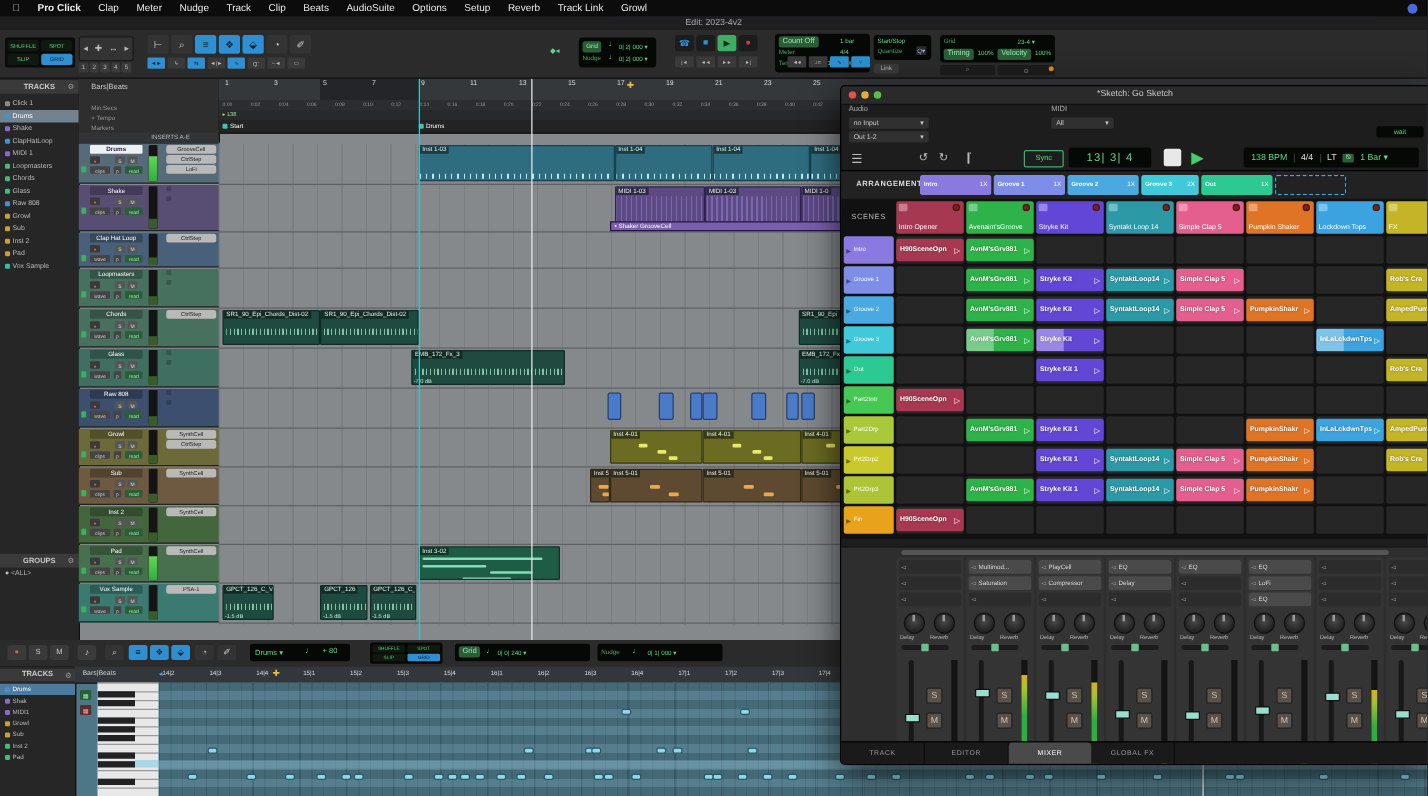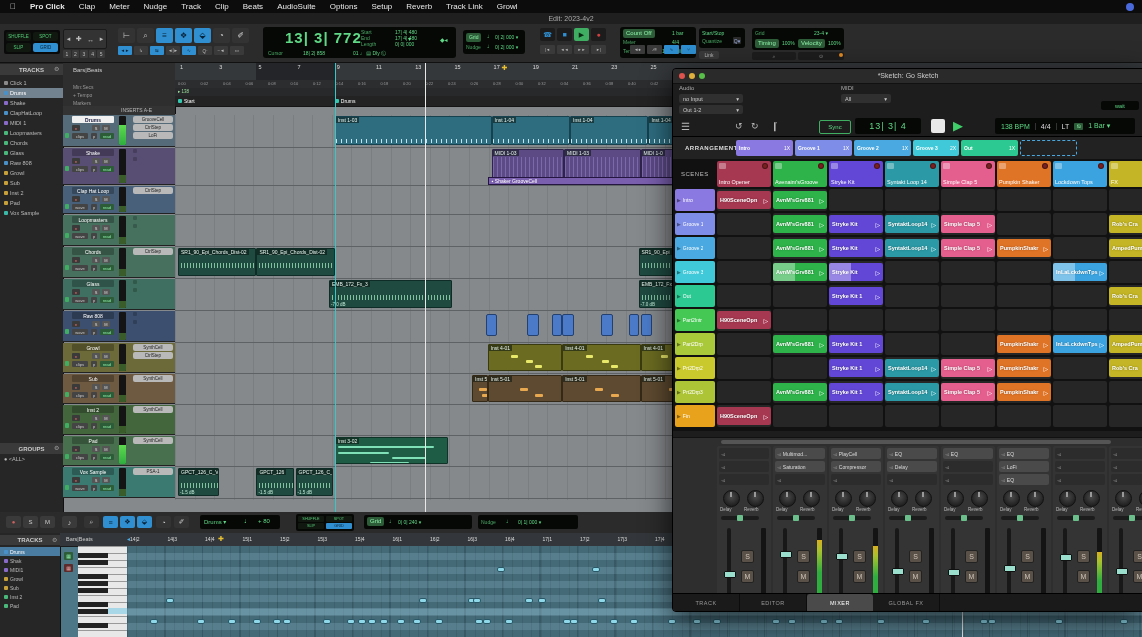--- a/index.html
+++ b/index.html
@@ -77,33 +77,20 @@
       <div style="position: absolute; left: 118px; top: 22px; width: 133px; height: 10px; display: flex; gap: 2px;">
         <div style="position: static; width: 14px; height: 9px; border-radius: 1px; font-size: 4.5px; display: flex; align-items: center; justify-content: center; background: rgb(47, 143, 208); color: rgb(7, 34, 56);">◄►</div>
         <div style="position: static; width: 14px; height: 9px; border-radius: 1px; font-size: 4.5px; display: flex; align-items: center; justify-content: center; background: rgb(58, 58, 58); color: rgb(187, 187, 187);">↳</div>
         <div style="position: static; width: 14px; height: 9px; border-radius: 1px; font-size: 4.5px; display: flex; align-items: center; justify-content: center; background: rgb(47, 143, 208); color: rgb(7, 34, 56);">⇆</div>
         <div style="position: static; width: 14px; height: 9px; border-radius: 1px; font-size: 4.5px; display: flex; align-items: center; justify-content: center; background: rgb(58, 58, 58); color: rgb(187, 187, 187);">◄|►</div>
         <div style="position: static; width: 14px; height: 9px; border-radius: 1px; font-size: 4.5px; display: flex; align-items: center; justify-content: center; background: rgb(47, 143, 208); color: rgb(7, 34, 56);">∿</div>
         <div style="position: static; width: 14px; height: 9px; border-radius: 1px; font-size: 4.5px; display: flex; align-items: center; justify-content: center; background: rgb(58, 58, 58); color: rgb(187, 187, 187);">Q⁻</div>
         <div style="position: static; width: 14px; height: 9px; border-radius: 1px; font-size: 4.5px; display: flex; align-items: center; justify-content: center; background: rgb(58, 58, 58); color: rgb(187, 187, 187);">−◄</div>
         <div style="position: static; width: 14px; height: 9px; border-radius: 1px; font-size: 4.5px; display: flex; align-items: center; justify-content: center; background: rgb(58, 58, 58); color: rgb(187, 187, 187);">▭</div>
       </div>
-      <div style="position: absolute; left: 263px; top: 3px; width: 193px; height: 31px; background: rgb(6, 8, 6); border-radius: 3px;">
-        <div style="position: absolute; left: 22px; top: 2px; width: 120px; font-size: 15px; font-weight: bold; color: rgb(95, 217, 133); letter-spacing: 1px;">13| 3| 772</div>
-        <div style="position: absolute; left: 145px; top: 8px; font-size: 6px; color: rgb(95, 217, 133);">▾</div>
-        <div style="position: absolute; left: 98px; top: 2px; font-size: 5px; color: rgb(74, 168, 100);">Start</div>
-        <div style="position: absolute; left: 132px; top: 2px; font-size: 5px; color: rgb(95, 217, 133);">17| 4| 480</div>
-        <div style="position: absolute; left: 98px; top: 8px; font-size: 5px; color: rgb(74, 168, 100);">End</div>
-        <div style="position: absolute; left: 132px; top: 8px; font-size: 5px; color: rgb(95, 217, 133);">17| 4| 480</div>
-        <div style="position: absolute; left: 98px; top: 14px; font-size: 5px; color: rgb(74, 168, 100);">Length</div>
-        <div style="position: absolute; left: 132px; top: 14px; font-size: 5px; color: rgb(95, 217, 133);">0| 0| 000</div>
-        <div style="position: absolute; left: 5px; top: 23px; font-size: 5px; color: rgb(74, 168, 100);">Cursor</div>
-        <div style="position: absolute; left: 40px; top: 23px; font-size: 5px; color: rgb(95, 217, 133);">18| 2| 858</div>
-        <div style="position: absolute; left: 90px; top: 23px; width: 95px; height: 6px; font-size: 5px; color: rgb(95, 217, 133);">01  ♩  ▤ Dly Ⓛ</div>
-      </div>
       <div style="position: absolute; left: 440px; top: 12px; font-size: 6px; color: rgb(95, 217, 133);">◆◂</div>
       <div style="position: absolute; left: 463px; top: 6px; width: 62px; height: 24px; background: rgb(6, 8, 6); border-radius: 3px;">
         <div style="position: absolute; left: 3px; top: 3px;"></div>
         <div class="chipg" style="position: absolute; left: 3px; top: 3px; font-size: 5px;">Grid</div>
         <div style="position: absolute; left: 24px; top: 3px; font-size: 6px; color: rgb(95, 217, 133);">♩</div>
         <div style="position: absolute; left: 32px; top: 4px; font-size: 5px; color: rgb(95, 217, 133);">0| 2| 000 ▾</div>
         <div style="position: absolute; left: 3px; top: 14px; font-size: 5px; color: rgb(74, 168, 100);">Nudge</div>
         <div style="position: absolute; left: 24px; top: 13px; font-size: 6px; color: rgb(95, 217, 133);">♩</div>
         <div style="position: absolute; left: 32px; top: 14px; font-size: 5px; color: rgb(95, 217, 133);">0| 2| 000 ▾</div>
       </div>

